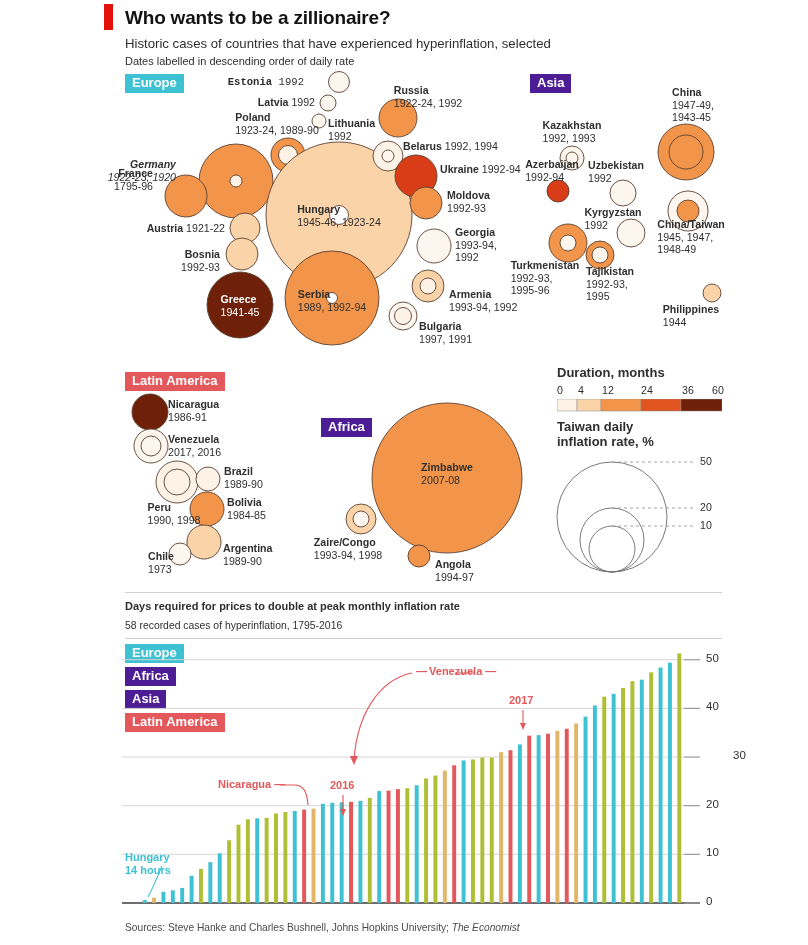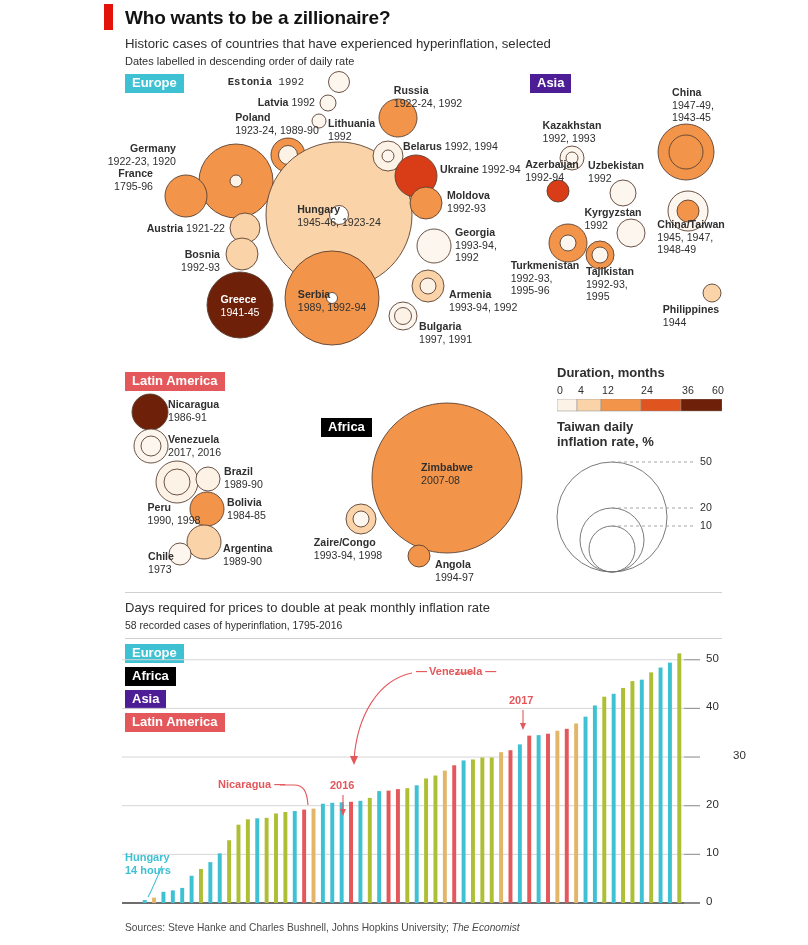--- a/index.html
+++ b/index.html
@@ -6,29 +6,29 @@
   body{width:808px;height:945px;position:relative;font-family:"Liberation Sans",sans-serif;color:#3c3c3c;overflow:hidden;}
   .stage{position:absolute;left:0;top:0;width:808px;height:708px;background:#fff;margin-left:12px;}
   .redbar{position:absolute;left:92px;top:4px;width:9px;height:26px;background:#e3120b;}
   .title{position:absolute;left:113px;top:7px;font-size:19px;font-weight:bold;color:#121212;letter-spacing:-.2px;}
   .sub1{position:absolute;left:113px;top:36px;font-size:13.2px;color:#2f2f2f;}
   .sub2{position:absolute;left:113px;top:55px;font-size:11px;color:#2f2f2f;}
   .tag{position:absolute;font-size:13px;font-weight:bold;color:#fff;padding:2px 7px 3px 7px;line-height:1.05;}
   .tag.europe{background:#3ec1d3;}
   .tag.asia{background:#4c1d95;}
   .tag.latin{background:#e4575b;}
-  .tag.africa{background:#000000;}
+  .tag.africa{background:#4c1d95;}
   .bubblelayer{position:absolute;left:0;top:0;width:808px;height:945px;pointer-events:none;}
   .lbl{position:absolute;font-size:10.6px;line-height:12.6px;color:#2f2f2f;white-space:nowrap;}
   .lbl.r{text-align:right;}
   .lbl.c{text-align:left;}
   .lbl.w{color:#fff;}
   .lbl b{font-weight:bold;}
   .rule{position:absolute;background:#d0d0d0;height:1px;}
-  .sec2title{position:absolute;left:113px;top:600px;font-size:13px;color:#2f2f2f;}
+  .sec2title{position:absolute;left:113px;top:600px;font-size:11px;color:#2f2f2f;font-weight:bold;}
   .sec2sub{position:absolute;left:113px;top:620px;font-size:10.4px;color:#2f2f2f;}
   .legttl{position:absolute;font-size:13px;font-weight:bold;color:#2f2f2f;line-height:14px;}
   .legnum{position:absolute;font-size:10.6px;color:#2f2f2f;}
   .srcs{position:absolute;left:113px;top:922px;font-size:10.2px;color:#4a4a4a;}
   .srcs i{font-style:italic;}
   .ann{position:absolute;font-size:11px;font-weight:bold;color:#e4575b;white-space:nowrap;}
   .annb{position:absolute;font-size:11px;font-weight:bold;color:#3ec1d3;line-height:12.5px;white-space:nowrap;}
   .axl{position:absolute;font-size:11.5px;color:#2f2f2f;}
 </style>
 </head>
@@ -98,21 +98,21 @@
       <circle cx="435" cy="478" r="75" fill="#f2954a" stroke="#5a4132" stroke-width="0.9"></circle>
       <circle cx="349" cy="519" r="15" fill="#fad3a8" stroke="#5a4132" stroke-width="0.9"></circle>
       <circle cx="349" cy="519" r="8" fill="#fdf6ee" stroke="#5a4132" stroke-width="0.9"></circle>
       <circle cx="407" cy="556" r="11" fill="#f2954a" stroke="#5a4132" stroke-width="0.9"></circle>
     </svg>
   <div id="bubble-labels">
       <div class="lbl r" style="left: auto; top: 76px; right: 516px; font-family: Liberation Mono, monospace;"><b>Estonia</b> 1992</div>
       <div class="lbl r" style="left: auto; top: 96px; right: 505px;"><b>Latvia</b> 1992</div>
       <div class="lbl" style="left: 316px; top: 117px;"><b>Lithuania</b><br>1992</div>
       <div class="lbl c" style="left: 265px; top: 111px; transform: translateX(-50%);"><b>Poland</b><br>1923-24, 1989-90</div>
-      <div class="lbl r" style="left: auto; top: 142px; right: 644px;"><b>Germany</b><br>1922-23, 1920</div>
+      <div class="lbl r" style="left: auto; top: 158px; right: 644px; font-style: italic;"><b>Germany</b><br>1922-23, 1920</div>
       <div class="lbl r" style="left: auto; top: 167px; right: 667px;"><b>France</b><br>1795-96</div>
       <div class="lbl r" style="left: auto; top: 222px; right: 595px;"><b>Austria</b> 1921-22</div>
       <div class="lbl r" style="left: auto; top: 248px; right: 600px;"><b>Bosnia</b><br>1992-93</div>
       <div class="lbl c w" style="left: 228px; top: 293px; transform: translateX(-50%);"><b>Greece</b><br>1941-45</div>
       <div class="lbl c" style="left: 327px; top: 203px; transform: translateX(-50%);"><b>Hungary</b><br>1945-46, 1923-24</div>
       <div class="lbl c" style="left: 320px; top: 288px; transform: translateX(-50%);"><b>Serbia</b><br>1989, 1992-94</div>
       <div class="lbl c" style="left: 416px; top: 84px; transform: translateX(-50%);"><b>Russia</b><br>1922-24, 1992</div>
       <div class="lbl" style="left: 391px; top: 140px;"><b>Belarus</b> 1992, 1994</div>
       <div class="lbl" style="left: 428px; top: 163px;"><b>Ukraine</b> 1992-94</div>
       <div class="lbl" style="left: 435px; top: 189px;"><b>Moldova</b><br>1992-93</div>

